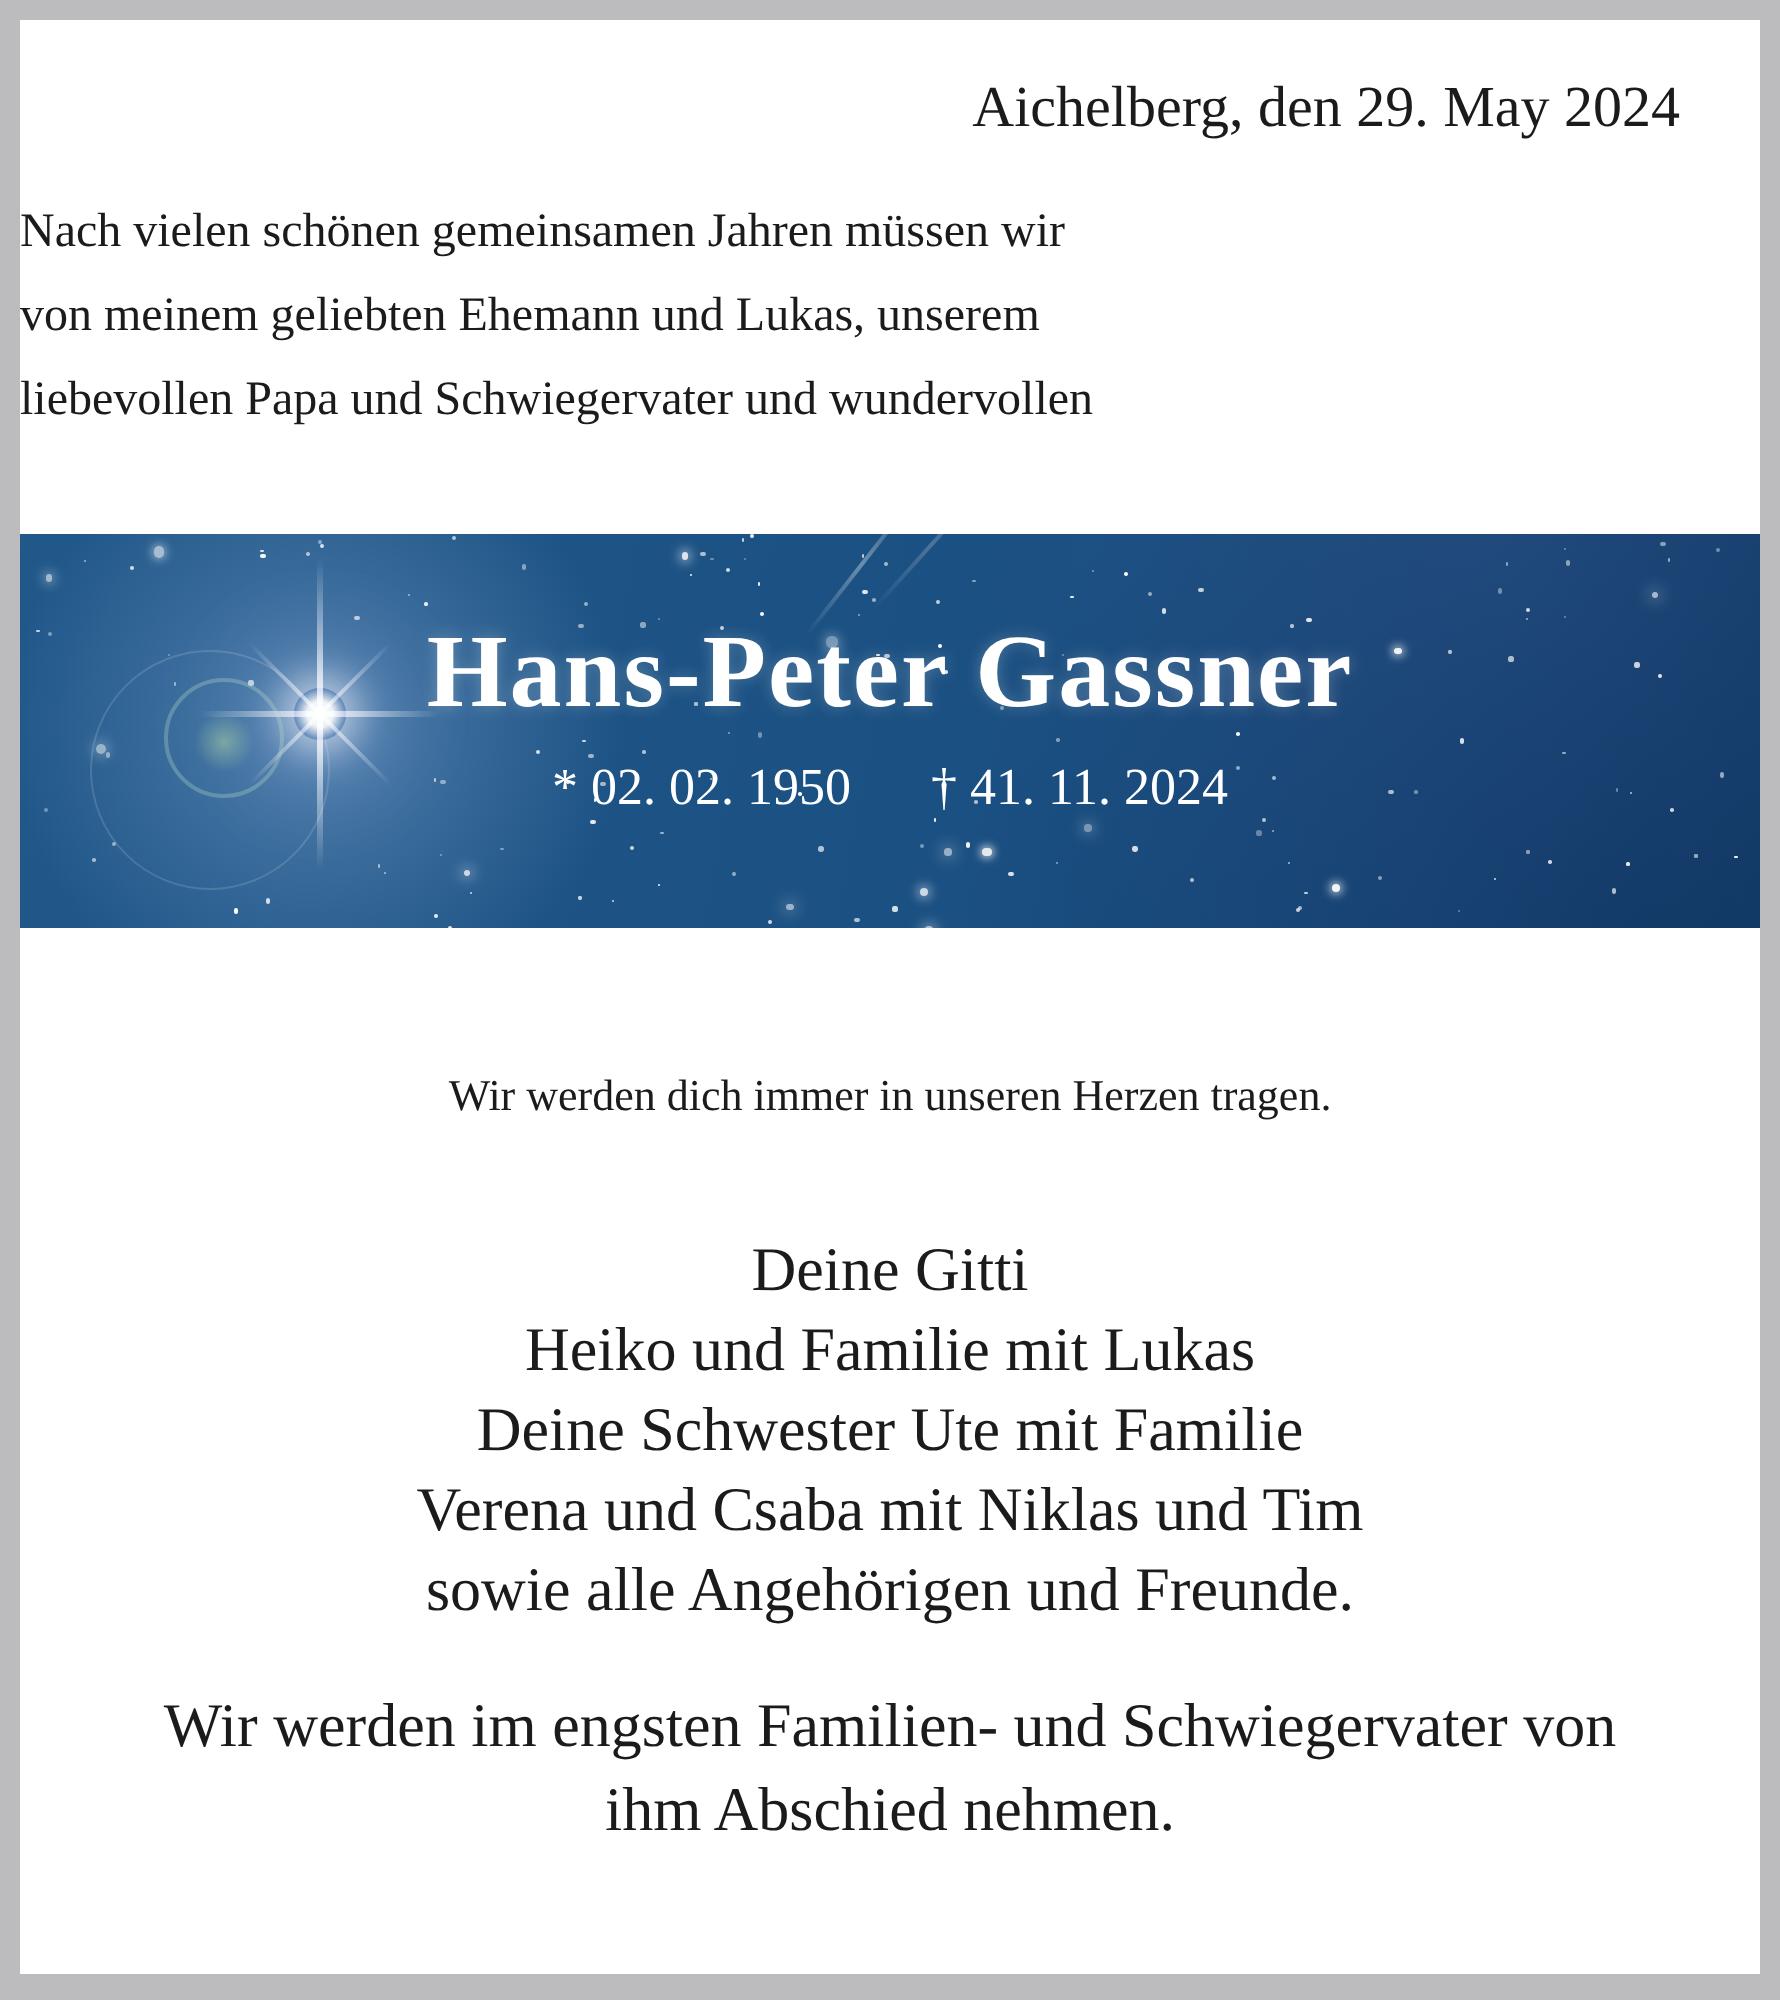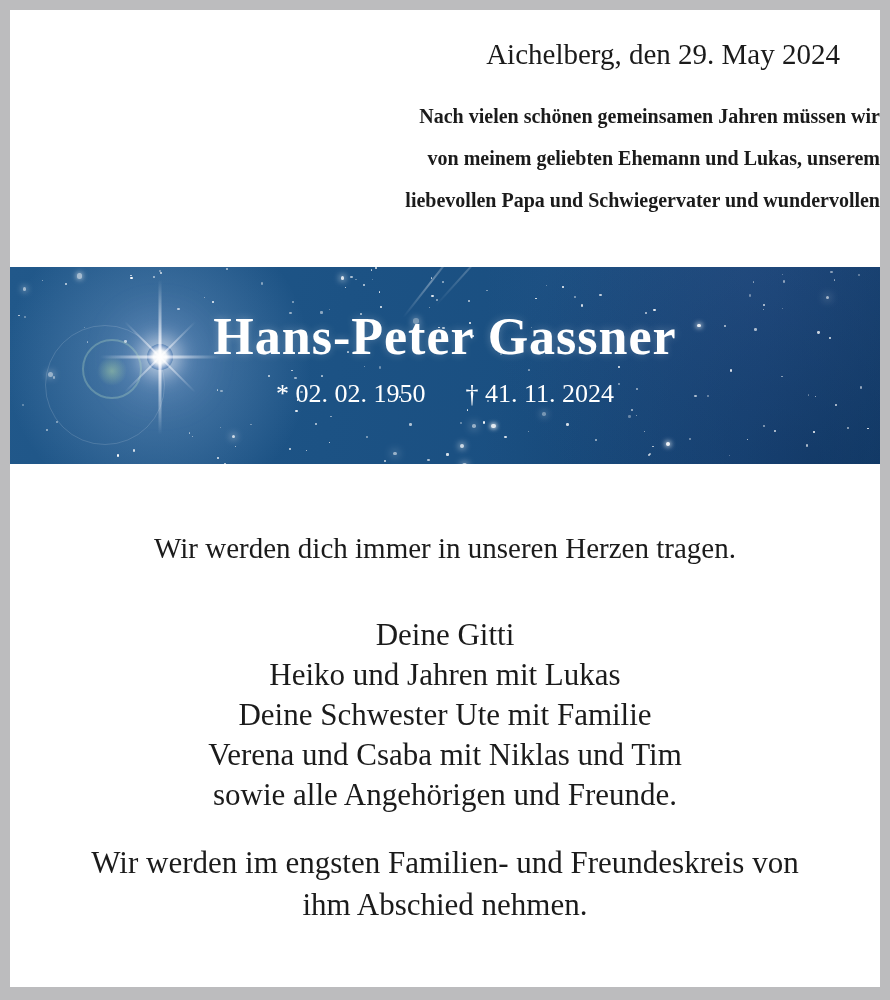--- a/index.html
+++ b/index.html
@@ -27,24 +27,23 @@
   .dateline {
     padding-top: 25px;
     padding-right: 40px;
     text-align: right;
     font-size: 29px;
     line-height: 38px;
     white-space: nowrap;
   }
   .intro {
     margin-top: 22px;
-    text-align: right;
-    font-size: 20px;
+    text-align: left;
+    font-size: 24px;
     line-height: 42px;
-    font-weight: bold;
   }
   .intro div, .closing div { white-space: nowrap; }
   .banner {
     position: relative;
     margin-top: 46px;
     width: 870px;
     height: 197px;
     overflow: hidden;
     background:
       radial-gradient(circle at 17% 48%, rgba(150,185,225,0.42) 0%, rgba(150,185,225,0.0) 21%),
@@ -130,21 +129,21 @@
   .dates {
     margin-top: 14px;
     font-size: 26px;
     line-height: 30px;
     white-space: nowrap;
   }
   .dates .birth { margin-right: 40px; }
   .tribute {
     margin-top: 63px;
     text-align: center;
-    font-size: 29px;
+    font-size: 22px;
     line-height: 42px;
     white-space: nowrap;
   }
   .mourners {
     margin-top: 46px;
     text-align: center;
     font-size: 31px;
     line-height: 40px;
   }
   .mourners div { white-space: nowrap; }
@@ -350,25 +349,25 @@
         <i class="star" style="left: 48.1324%; top: 20.0756%; width: 1.7px; height: 1.7px; opacity: 0.52;"></i>
         <i class="star" style="left: 54.3187%; top: 78.2224%; width: 2.5px; height: 2.5px; opacity: 0.93;"></i>
         <i class="star" style="left: 75.3988%; top: 88.7%; width: 4px; height: 4px; opacity: 0.94; box-shadow: rgba(255, 255, 255, 0.85) 0px 0px 5px 1px;"></i>
         <i class="star" style="left: 52.6299%; top: 16.6187%; width: 2.2px; height: 2.2px; opacity: 0.73;"></i>
       </div>
 
     <div class="tribute">Wir werden dich immer in unseren Herzen tragen.</div>
 
     <div class="mourners">
       <div>Deine Gitti</div>
-      <div>Heiko und Jahren mit Lukas</div>
+      <div>Heiko und Familie mit Lukas</div>
       <div>Deine Schwester Ute mit Familie</div>
       <div>Verena und Csaba mit Niklas und Tim</div>
       <div>sowie alle Angehörigen und Freunde.</div>
     </div>
 
     <div class="closing">
-      <div>Wir werden im engsten Familien- und Freundeskreis von</div>
+      <div>Wir werden im engsten Familien- und Schwiegervater von</div>
       <div>ihm Abschied nehmen.</div>
     </div>
 
   </div>
 </div>
 
 </body></html>

